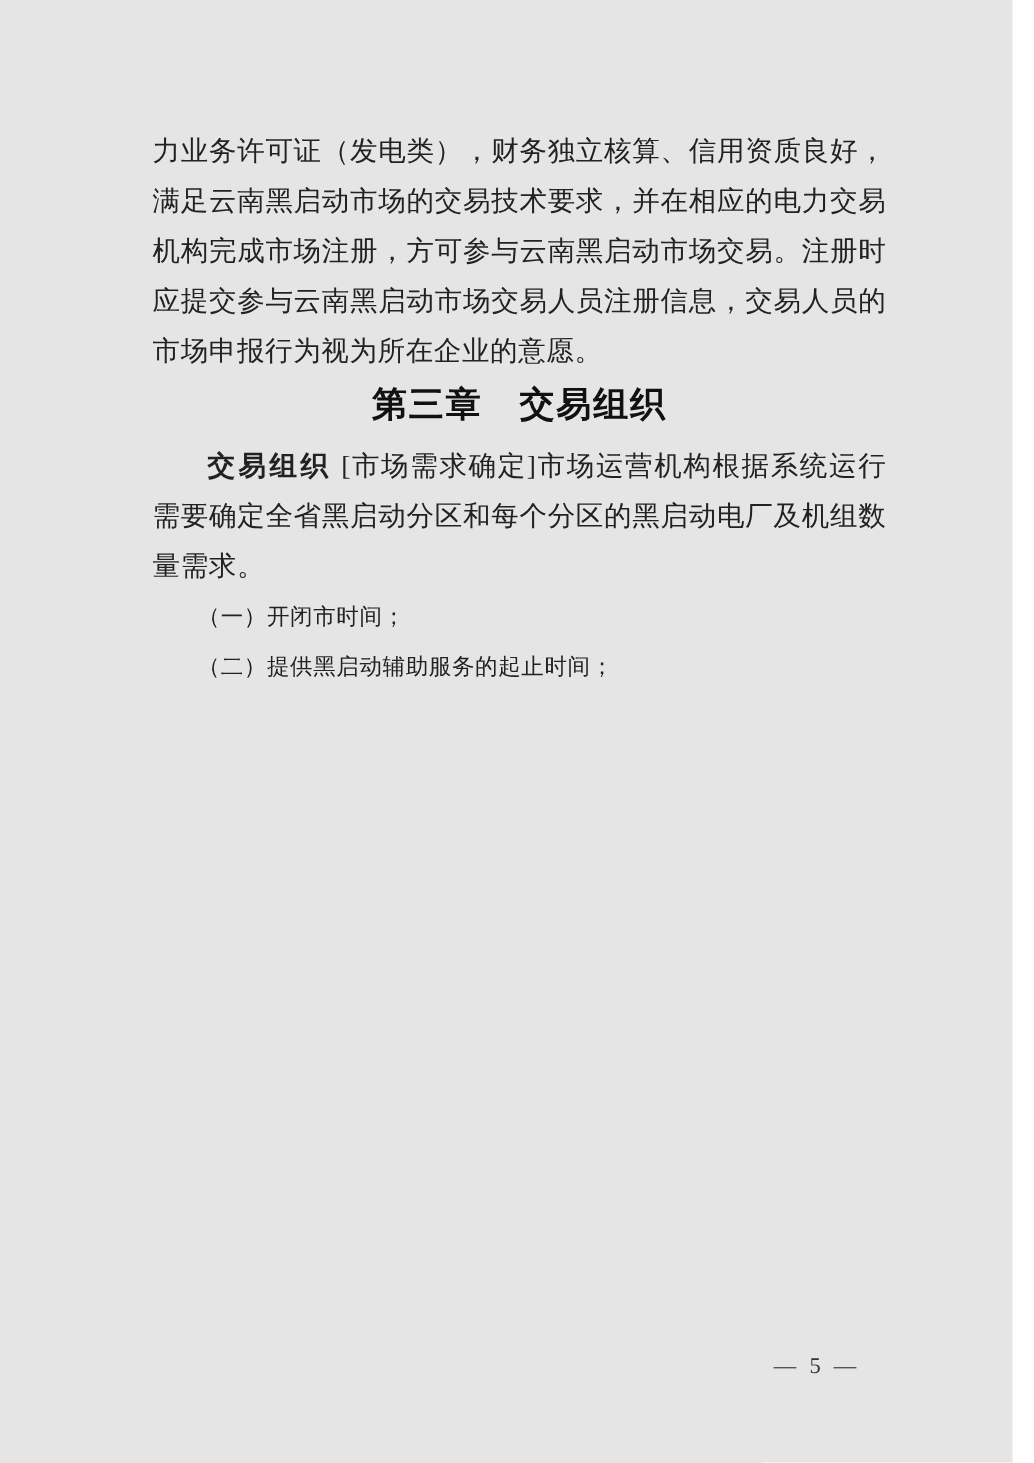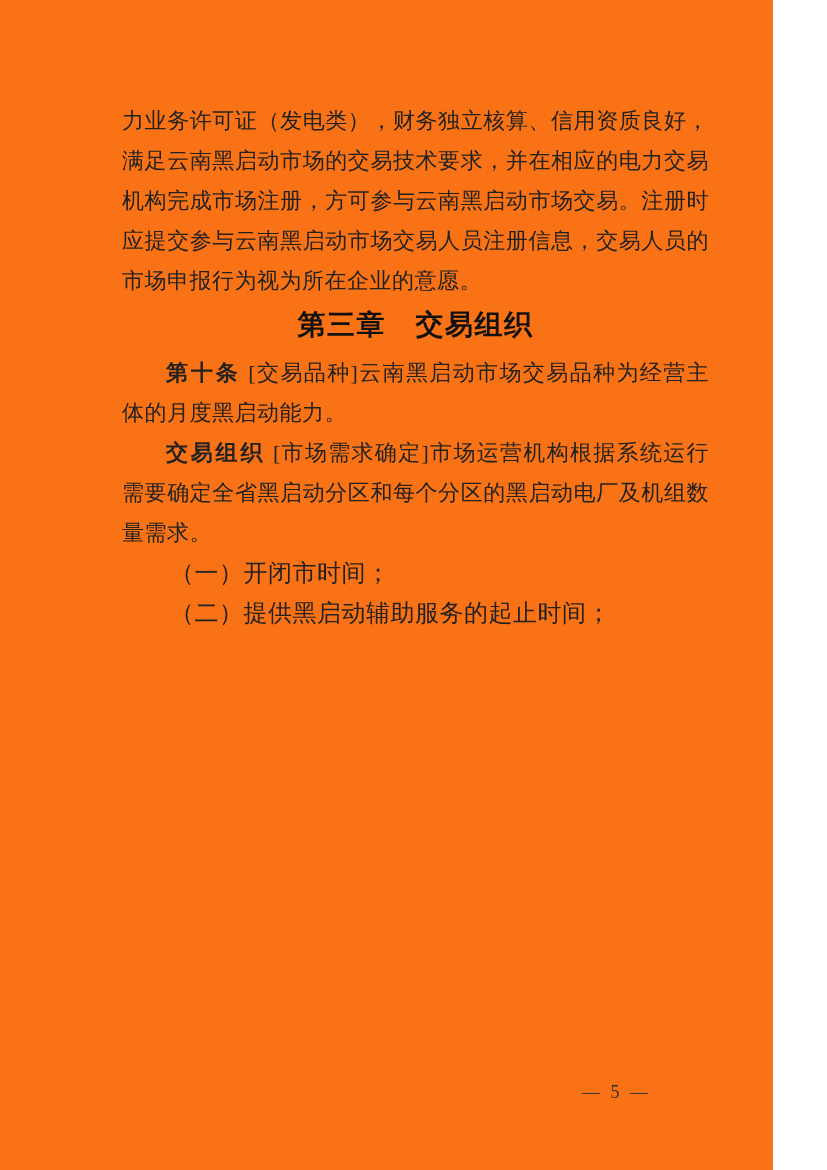--- a/index.html
+++ b/index.html
@@ -2,27 +2,26 @@
 <html><head>
 <meta charset="utf-8">
 <style>
   html, body {
     margin: 0;
     padding: 0;
     background: #ffffff;
   }
   .page {
     position: relative;
-    width: 743px;
+    width: 810px;
     height: 1170px;
-    background: #f97316;
+    background: #e5e5e5;
     overflow: hidden;
     font-family: "Liberation Serif", "DejaVu Serif", serif;
     color: #1f1f1f;
-    padding-left: 30px;
   }
   .content {
     position: absolute;
     left: 122px;
     top: 101px;
     width: 587px;
   }
   .para {
     margin: 0;
     font-size: 22px;
@@ -45,21 +44,21 @@
     margin: 4px 0 8px 0;
     font-size: 28px;
     line-height: 40px;
     font-weight: 700;
     text-align: center;
     letter-spacing: 1.5px;
     color: #111111;
   }
   .list-item {
     margin: 0;
-    font-size: 24px;
+    font-size: 18px;
     line-height: 40px;
     letter-spacing: 0.5px;
     text-indent: 2em;
     color: #222222;
   }
   .page-number {
     position: absolute;
     top: 1080px;
     right: 122px;
     font-size: 18px;
@@ -71,23 +70,20 @@
 </head>
 <body>
 
 <div class="page">
   <div class="content">
 
     <p class="para no-indent">力业务许可证（发电类），财务独立核算、信用资质良好，满足云南黑启动市场的交易技术要求，并在相应的电力交易机构完成市场注册，方可参与云南黑启动市场交易。注册时应提交参与云南黑启动市场交易人员注册信息，交易人员的市场申报行为视为所在企业的意愿。</p>
 
     <h2 class="chapter-heading">第三章　交易组织</h2>
 
-    <p class="para">
-      <span class="lead">第十条</span><span>[交易品种]云南黑启动市场交易品种为经营主体的月度黑启动能力。</span>
-    </p>
 
 
     <p class="para">
       <span class="lead">交易组织</span><span>[市场需求确定]市场运营机构根据系统运行需要确定全省黑启动分区和每个分区的黑启动电厂及机组数量需求。</span>
     </p>
 
 
 
     <p class="list-item">（一）开闭市时间；</p>
 

